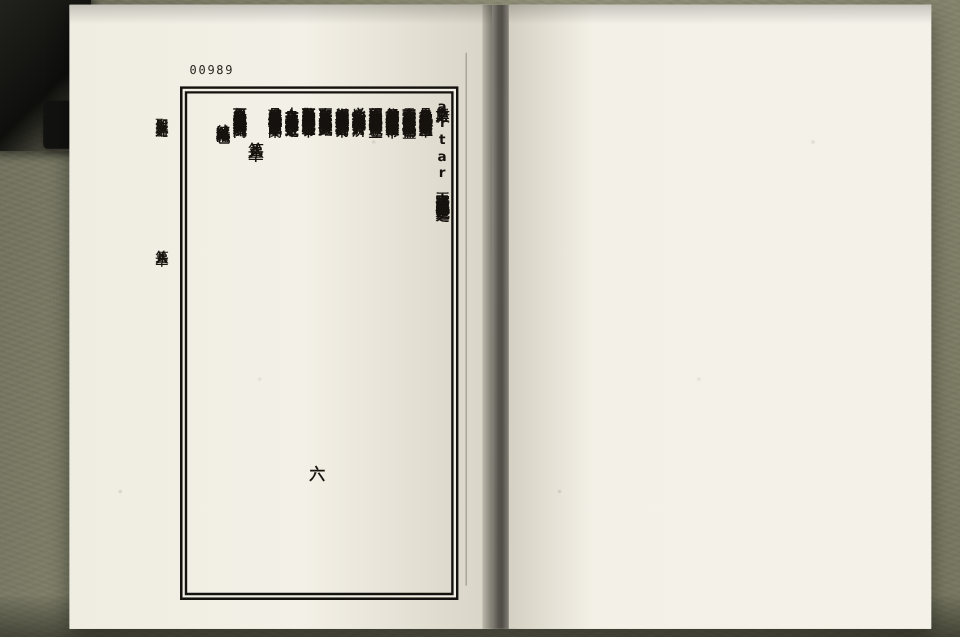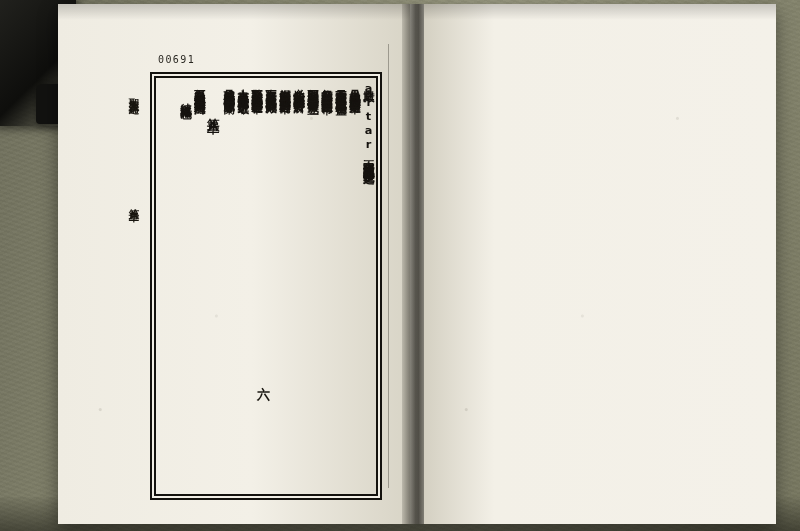--- a/index.html
+++ b/index.html
@@ -206,21 +206,21 @@
 
   <div class="black-object"></div>
   <div class="black-object2"></div>
 
   <div class="book">
 
     <div class="page left">
       <div class="page-shadow-top"></div>
       <div class="specks"></div>
 
-      <div class="stamp left-stamp">00691</div>
+      <div class="stamp left-stamp">00989</div>
 
       <div class="margin-col m1">聖盤上八之篇</div>
       <div class="margin-col m2">第八章</div>
 
       <div class="frame left-frame">
         <div class="cols">
           <div class="col">章之殿altar王宮主陽意成記以現羅門之事是也之</div>
           <div class="col">且皇上帝見現羅門者乃心內之事是是上帝</div>
           <div class="col">元素燕而夫彌彌祭祭拜以造地蒙為作爲也盛</div>
           <div class="col">祭乃前彌論是在彼之度言彼而遠呼彼民至帝</div>

